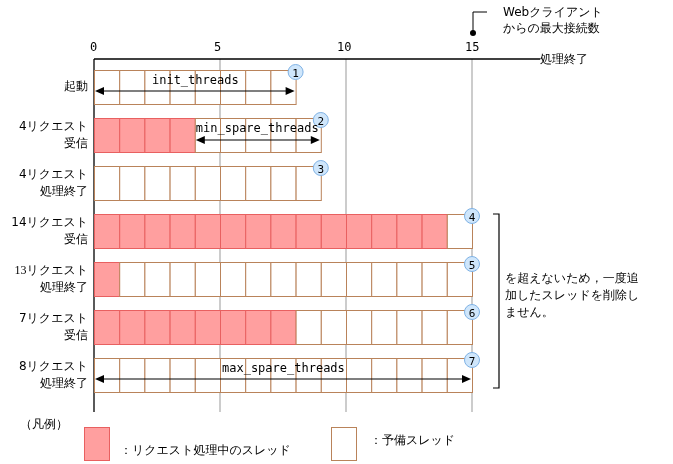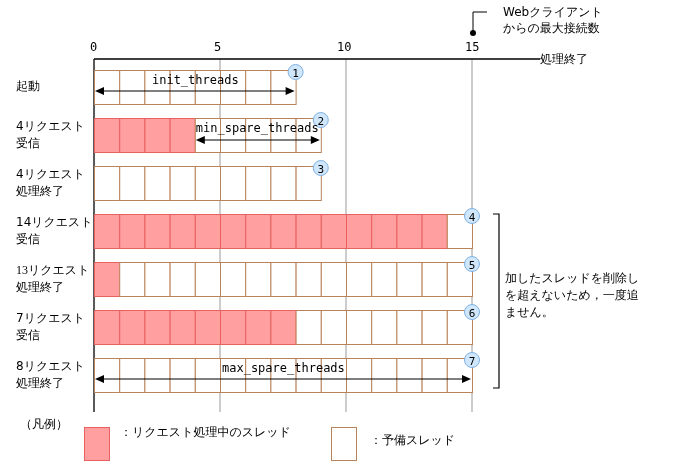--- a/index.html
+++ b/index.html
@@ -1,19 +1,19 @@
 <!DOCTYPE html>
 <html><head>
 <meta charset="utf-8">
 <style>
   html,body{margin:0;padding:0;background:#fff;}
   body{width:673px;height:464px;position:relative;overflow:hidden;font-family:"DejaVu Sans","Liberation Sans",sans-serif;color:#000;}
   .abs{position:absolute;}
   .tick{font-family:"DejaVu Sans Mono","Liberation Mono",monospace;font-size:12px;}
-  .rowlabel{font-size:12px;line-height:17px;text-align:left;width:88px;left:0;margin-left:16px;}
+  .rowlabel{font-size:12px;line-height:17px;text-align:right;width:88px;left:0;}
   .note{font-size:12px;line-height:17px;}
   svg text{font-family:"DejaVu Sans Mono","Liberation Mono",monospace;}
 </style>
 </head>
 <body>
 
 <div class="abs tick" style="left:90px;top:40px;">0</div>
 <div class="abs tick" style="left:214px;top:40px;">5</div>
 <div class="abs tick" style="left:337px;top:40px;">10</div>
 <div class="abs tick" style="left:465px;top:40px;">15</div>
@@ -45,28 +45,28 @@
       <div>7リクエスト</div>
       <div>受信</div>
     </div>
     <div class="abs rowlabel" style="top: 358px;">
       <div>8リクエスト</div>
       <div>処理終了</div>
     </div>
   </div>
 
 <div class="abs note" style="left:505px;top:270px;">
+  <div>を超えないため，一度追</div>
   <div>加したスレッドを削除し</div>
-  <div>を超えないため，一度追</div>
   <div>ません。</div>
 </div>
 
 <div class="abs note" style="left:20px;top:416px;">（凡例）</div>
 <div class="abs" style="left:84px;top:427px;width:24px;height:32px;background:#ff9f9f;border:1px solid #e86060;"></div>
-<div class="abs note" style="left:120px;top:424px;">：リクエスト処理中のスレッド</div>
+<div class="abs note" style="left:120px;top:442px;">：リクエスト処理中のスレッド</div>
 <div class="abs" style="left:331px;top:427px;width:24px;height:32px;background:#fff;border:1px solid #b9835a;"></div>
 <div class="abs note" style="left:370px;top:432px;">：予備スレッド</div>
 
 <svg id="chart" class="abs" style="left:0;top:0;" width="673" height="464">
     <line x1="220" y1="59" x2="220" y2="412" stroke="#999999" stroke-width="1"></line>
     <line x1="346" y1="59" x2="346" y2="412" stroke="#999999" stroke-width="1"></line>
     <line x1="472" y1="59" x2="472" y2="412" stroke="#999999" stroke-width="1"></line>
     <line x1="94" y1="59" x2="540" y2="59" stroke="#000" stroke-width="1.3"></line>
     <line x1="94" y1="59" x2="94" y2="412" stroke="#000" stroke-width="1.3"></line>
     <polyline points="487,12 473,12 473,33" fill="none" stroke="#000"></polyline>

